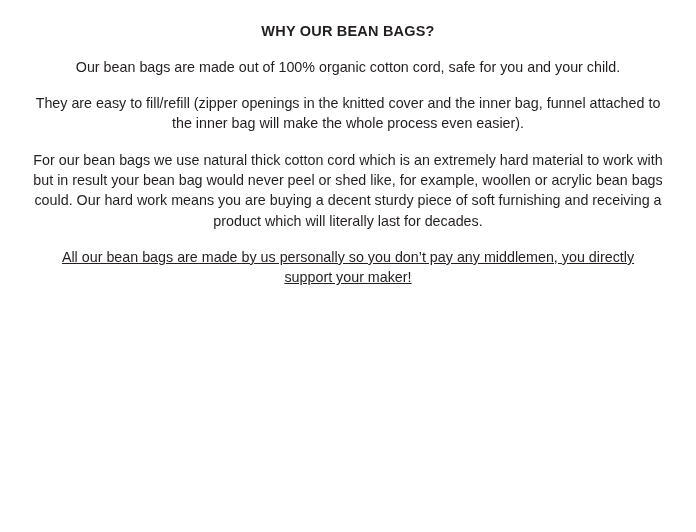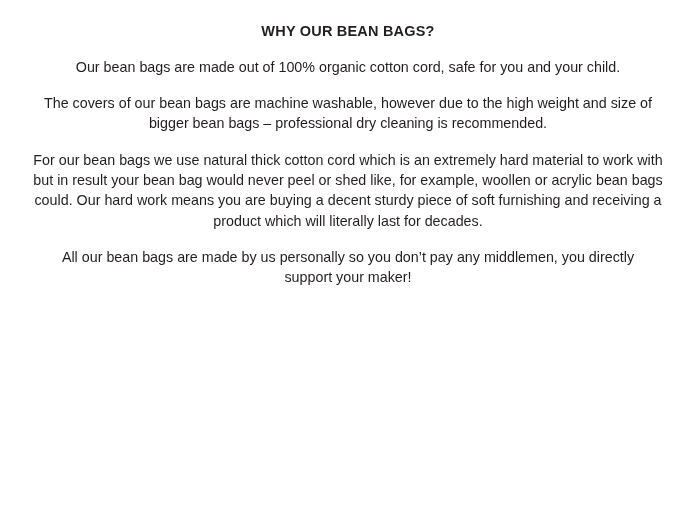--- a/index.html
+++ b/index.html
@@ -40,25 +40,26 @@
   .para:last-child {
     margin-bottom: 0;
   }
   .p-wide {
     margin-left: 12px;
     margin-right: 12px;
   }
   .p-narrow {
     margin-left: 22px;
     margin-right: 22px;
+    text-decoration: underline;
   }
 </style>
 </head>
 <body>
 
 <div class="page">
   <h1 class="heading">WHY OUR BEAN BAGS?</h1>
 
   <p class="para p-wide">Our bean bags are made out of 100% organic cotton cord, safe for you and your child.</p>
-  <p class="para p-wide">The covers of our bean bags are machine washable, however due to the high weight and size of bigger bean bags – professional dry cleaning is recommended.</p>
+  <p class="para p-wide">They are easy to fill/refill (zipper openings in the knitted cover and the inner bag, funnel attached to the inner bag will make the whole process even easier).</p>
   <p class="para p-wide">For our bean bags we use natural thick cotton cord which is an extremely hard material to work with but in result  your bean bag would never peel or shed like, for example, woollen or acrylic bean bags could. Our hard work means you are buying a decent sturdy piece of soft furnishing and receiving a product which will literally last for decades.</p>
   <p class="para p-narrow">All our bean bags are made by us personally so you don’t pay any middlemen, you directly support your maker!</p>
 </div>
 
 </body></html>

